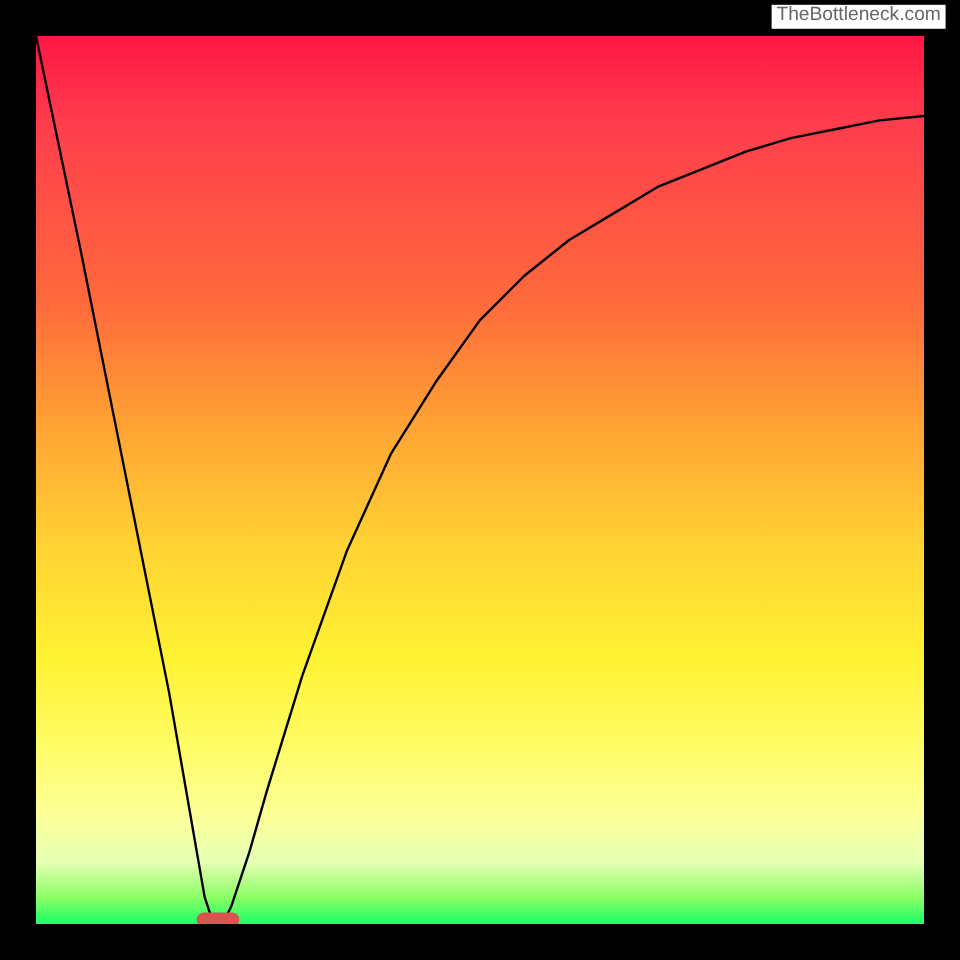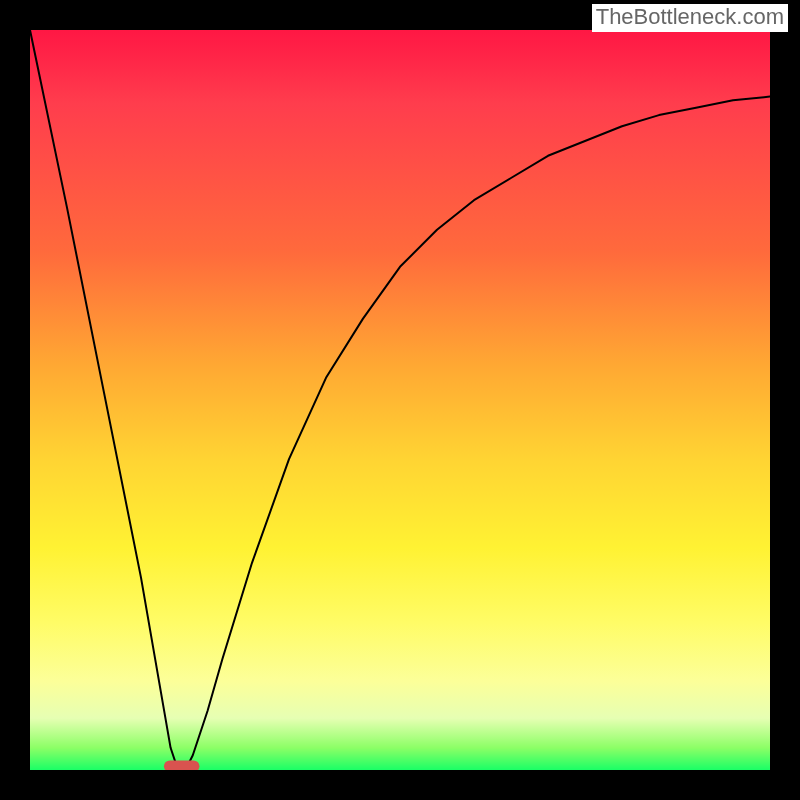--- a/index.html
+++ b/index.html
@@ -14,21 +14,21 @@
   .chart-container {
     position: relative;
     width: 800px;
     height: 800px;
   }
   .attribution {
     position: absolute;
     top: 4px;
     right: 12px;
     color: #666;
-    font-size: 22px;
+    font-size: 16px;
     font-weight: 500;
     background: #fff;
     padding: 0 4px 2px 4px;
     z-index: 5;
   }
   .plot-frame {
     position: absolute;
     left: 30px;
     top: 30px;
     width: 740px;

